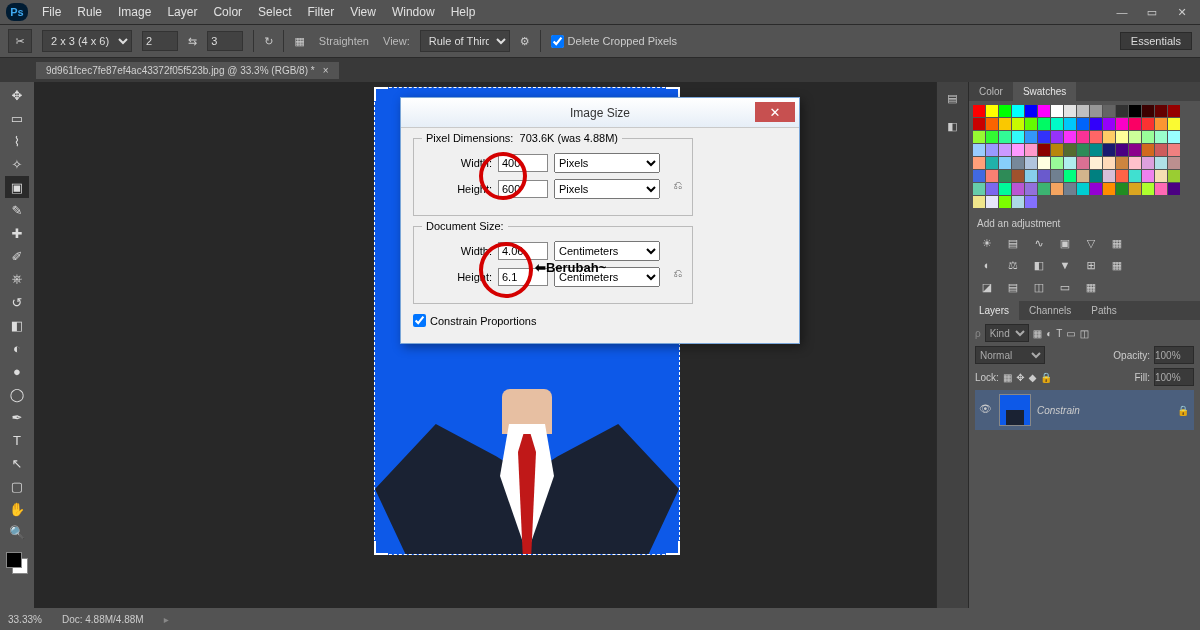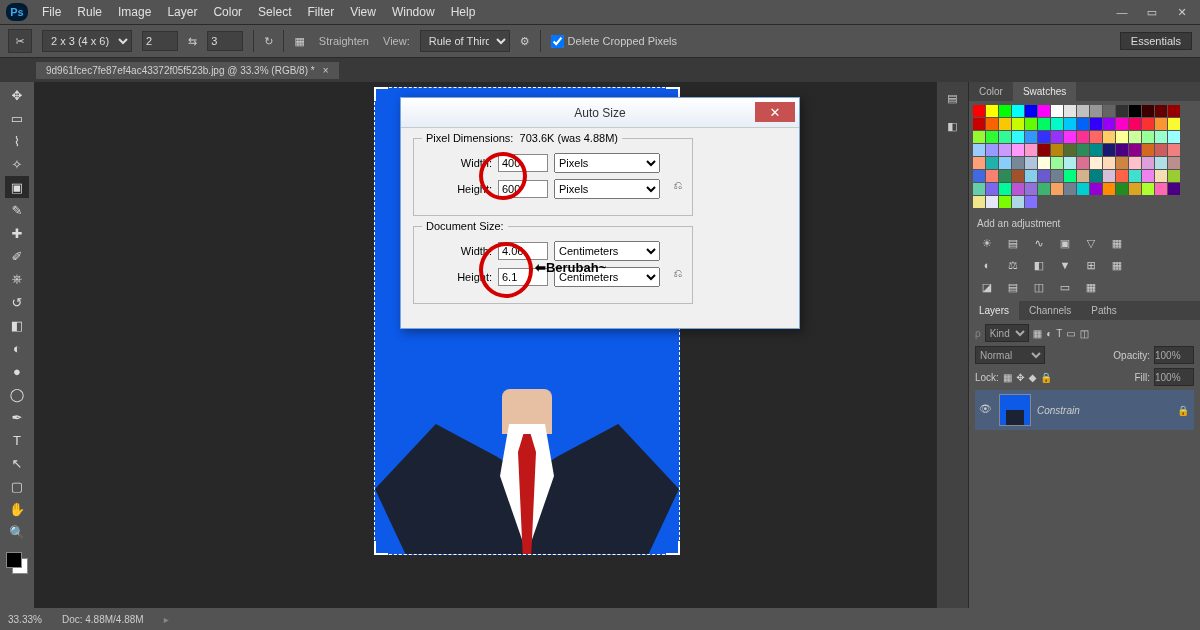--- a/index.html
+++ b/index.html
@@ -381,21 +381,21 @@
           </div>
         <span style="font-style:italic">Constrain</span>
         <span style="margin-left:auto">🔒</span>
       </div>
     </div>
   </div>
 </div>
 
 <div class="dialog">
   <div class="dlg-title">
-    <span>Auto Size</span>
+    <span>Image Size</span>
     <div class="dlg-close">✕</div>
   </div>
   <div class="dlg-body">
 
     <div class="group">
       <div class="group-title"><span>Pixel Dimensions:</span>&nbsp;&nbsp;<span>703.6K (was 4.88M)</span></div>
       <div class="field-row">
         <label>Width:</label>
         <input type="text" value="400" style="">
         <select><option>Pixels</option></select>
@@ -417,20 +417,24 @@
       </div>
       <div class="field-row">
         <label>Height:</label>
         <input type="text" value="6.1" style="">
         <select><option>Centimeters</option></select>
       </div>
       <div class="link-icon">⎌</div>
     </div>
 
     <div class="checks">
+      <label>
+          <input type="checkbox" checked="" style=""> 
+          <span>Constrain Proportions</span>
+        </label>
     </div>
 
     <div class="circle" style="left:78px;top:24px;width:48px;height:48px"></div>
     <div class="circle" style="left:78px;top:114px;width:54px;height:56px"></div>
     <div class="annot" style="left:134px;top:132px">⬅<span>Berubah~</span></div>
   </div>
 </div>
 
 <div class="statusbar">
   <span>33.33%</span>

